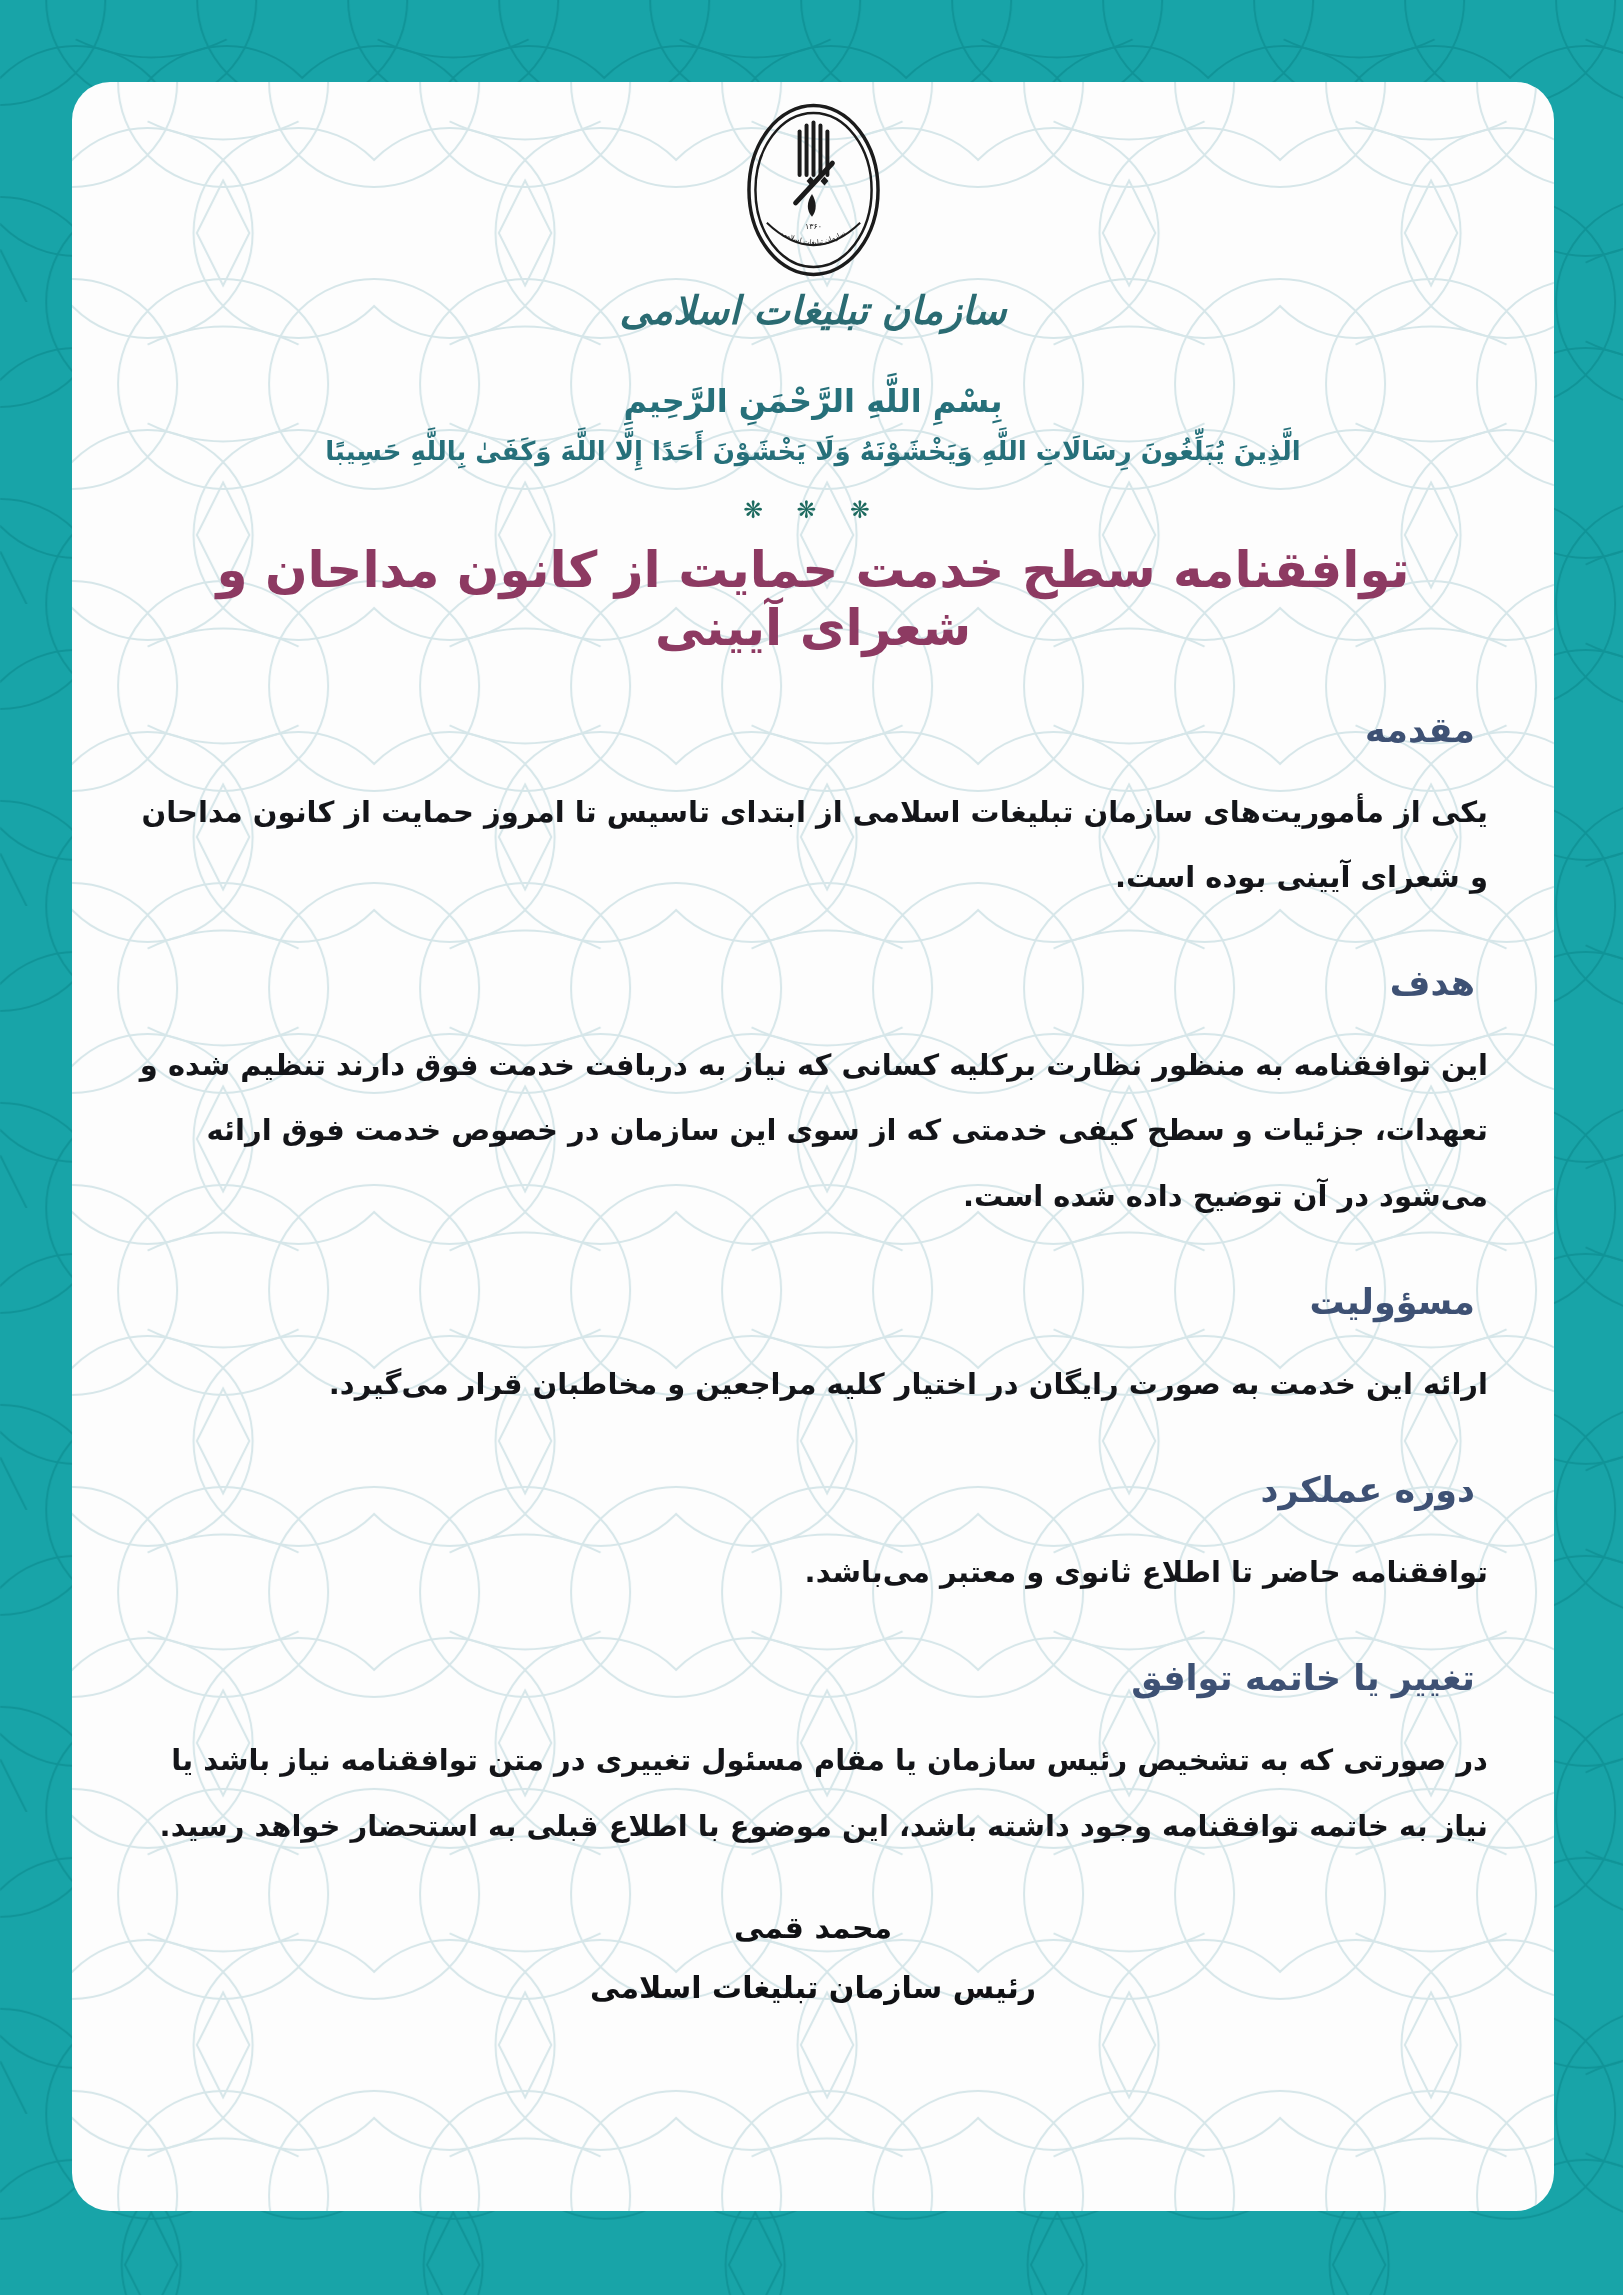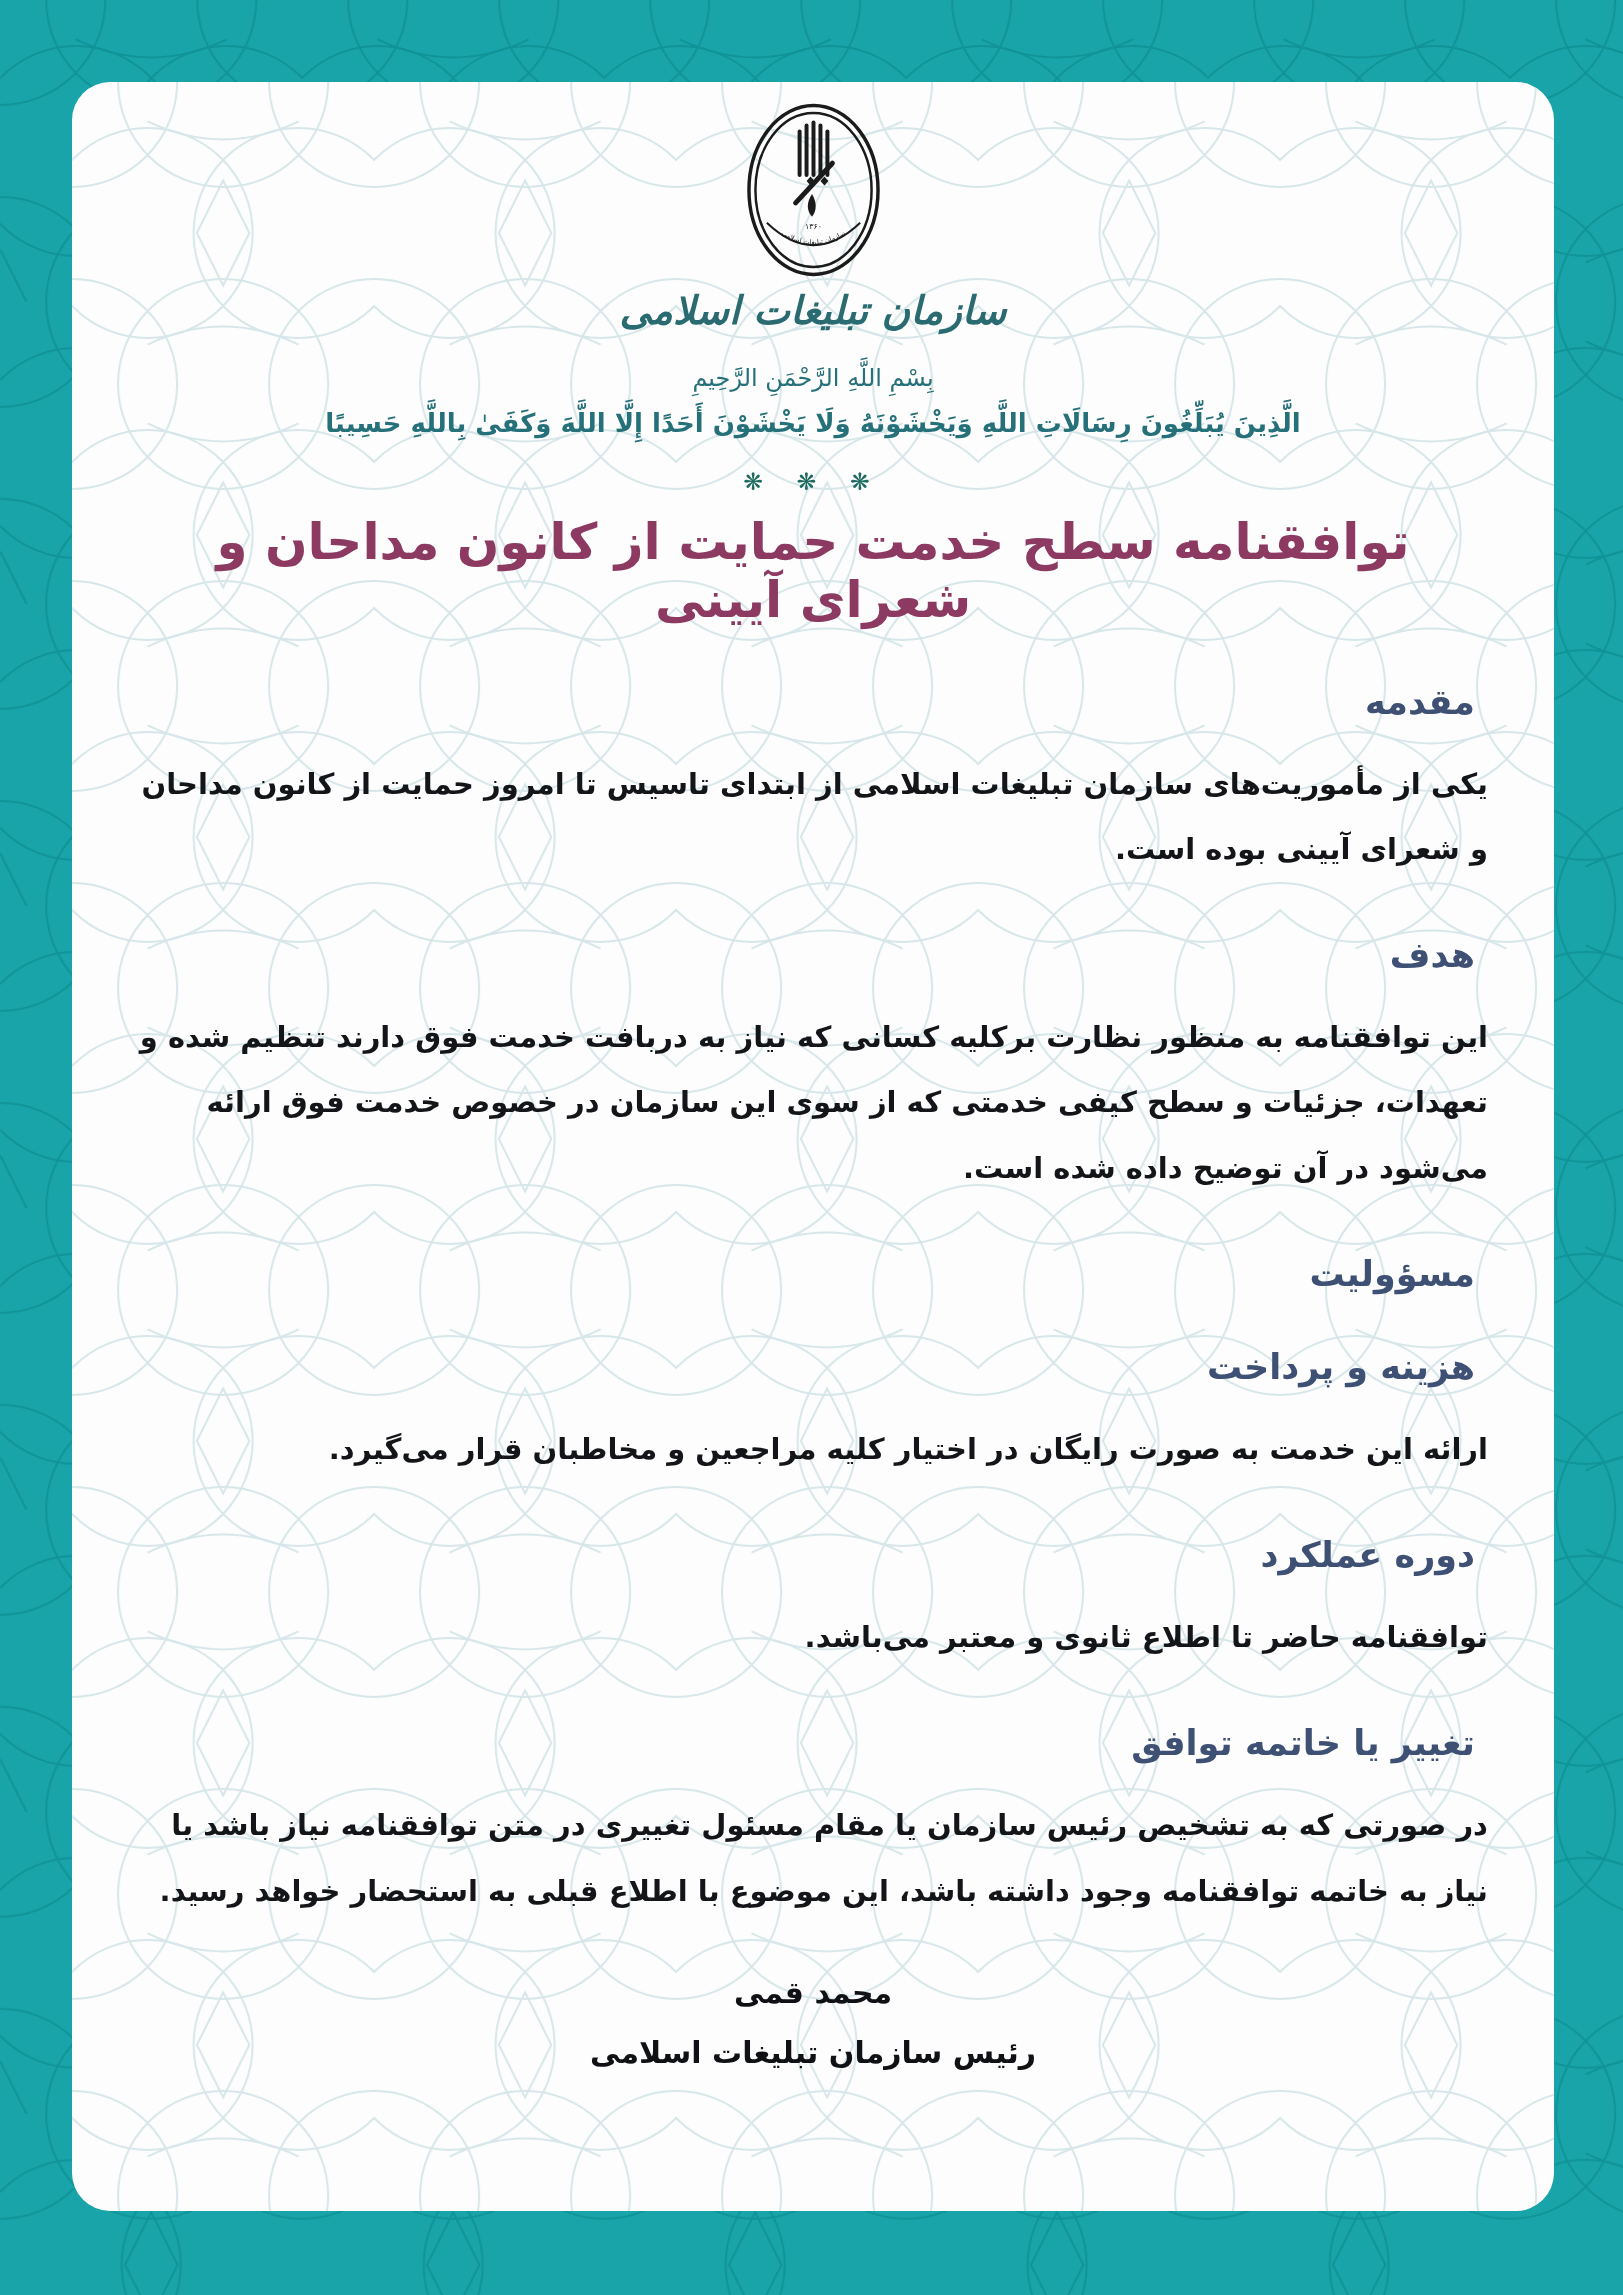--- a/index.html
+++ b/index.html
@@ -40,23 +40,23 @@
   .calligraphy {
     margin-top: 6.6px;
     font-size: 39px;
     font-weight: 700;
     font-style: italic;
     color: #2a6b72;
     letter-spacing: 1.3px;
   }
 
   .bismillah {
-    margin-top: 31px;
-    font-size: 24px;
-    font-weight: 400;
+    margin-top: 49px;
+    font-size: 32px;
+    font-weight: 700;
     color: #26707a;
   }
   .verse {
     margin-top: 16px;
     font-size: 26px;
     font-weight: 700;
     color: #26707a;
   }
   .separator {
     margin-top: 30px;
@@ -197,21 +197,20 @@
       <h1 class="doc-title">توافقنامه سطح خدمت حمایت از کانون مداحان و شعرای آیینی</h1>
 
       <h2 class="section-heading">مقدمه</h2>
       <p class="section-body">یکی از مأموریت‌های سازمان تبلیغات اسلامی از ابتدای تاسیس تا امروز حمایت از کانون مداحان و شعرای آیینی بوده است.</p>
 
       <h2 class="section-heading">هدف</h2>
       <p class="section-body">این توافقنامه به منظور نظارت برکلیه کسانی که نیاز به دربافت خدمت فوق دارند تنظیم شده و تعهدات، جزئیات و سطح کیفی خدمتی که از سوی این سازمان در خصوص خدمت فوق ارائه می‌شود در آن توضیح داده شده است.</p>
 
       <h2 class="section-heading">مسؤولیت</h2>
 
-      <h2 class="section-heading">هزینه و پرداخت</h2>
       <p class="section-body">ارائه این خدمت به صورت رایگان در اختیار کلیه مراجعین و مخاطبان قرار می‌گیرد.</p>
 
       <h2 class="section-heading">دوره عملکرد</h2>
       <p class="section-body">توافقنامه حاضر تا اطلاع ثانوی و معتبر می‌باشد.</p>
 
       <h2 class="section-heading">تغییر یا خاتمه توافق</h2>
       <p class="section-body">در صورتی که به تشخیص رئیس سازمان یا مقام مسئول تغییری در متن توافقنامه نیاز باشد یا نیاز به خاتمه توافقنامه وجود داشته باشد، این موضوع با اطلاع قبلی به استحضار خواهد رسید.</p>
 
       <div class="signature">
         <div class="signature-name">محمد قمی</div>

